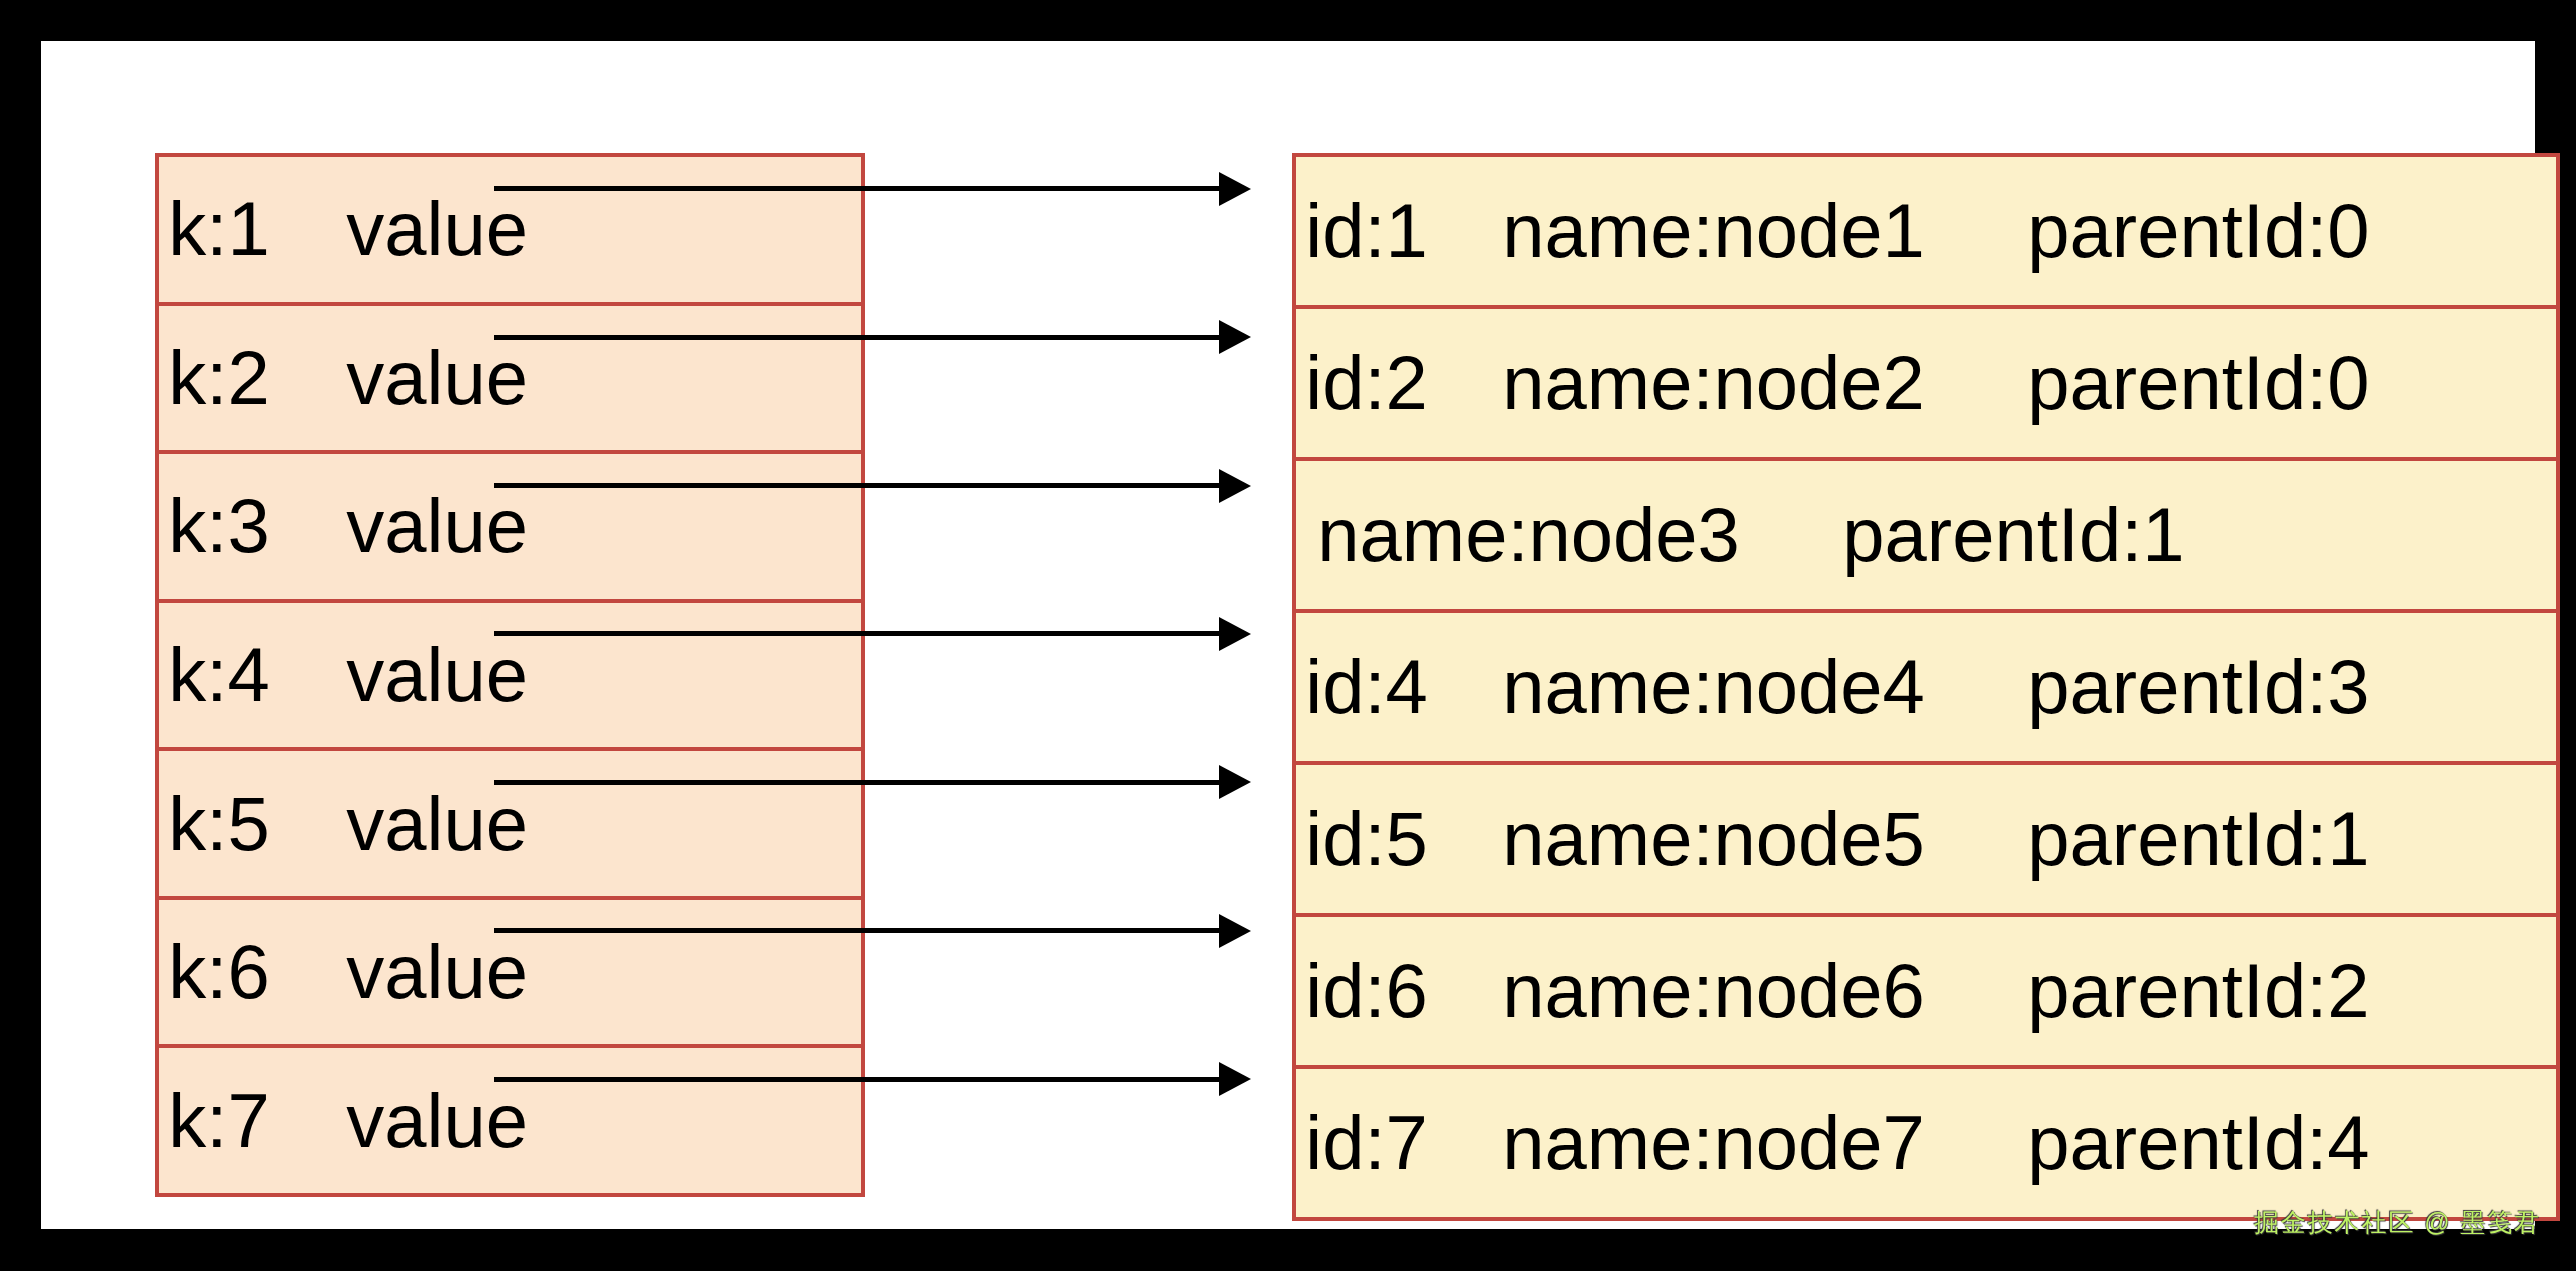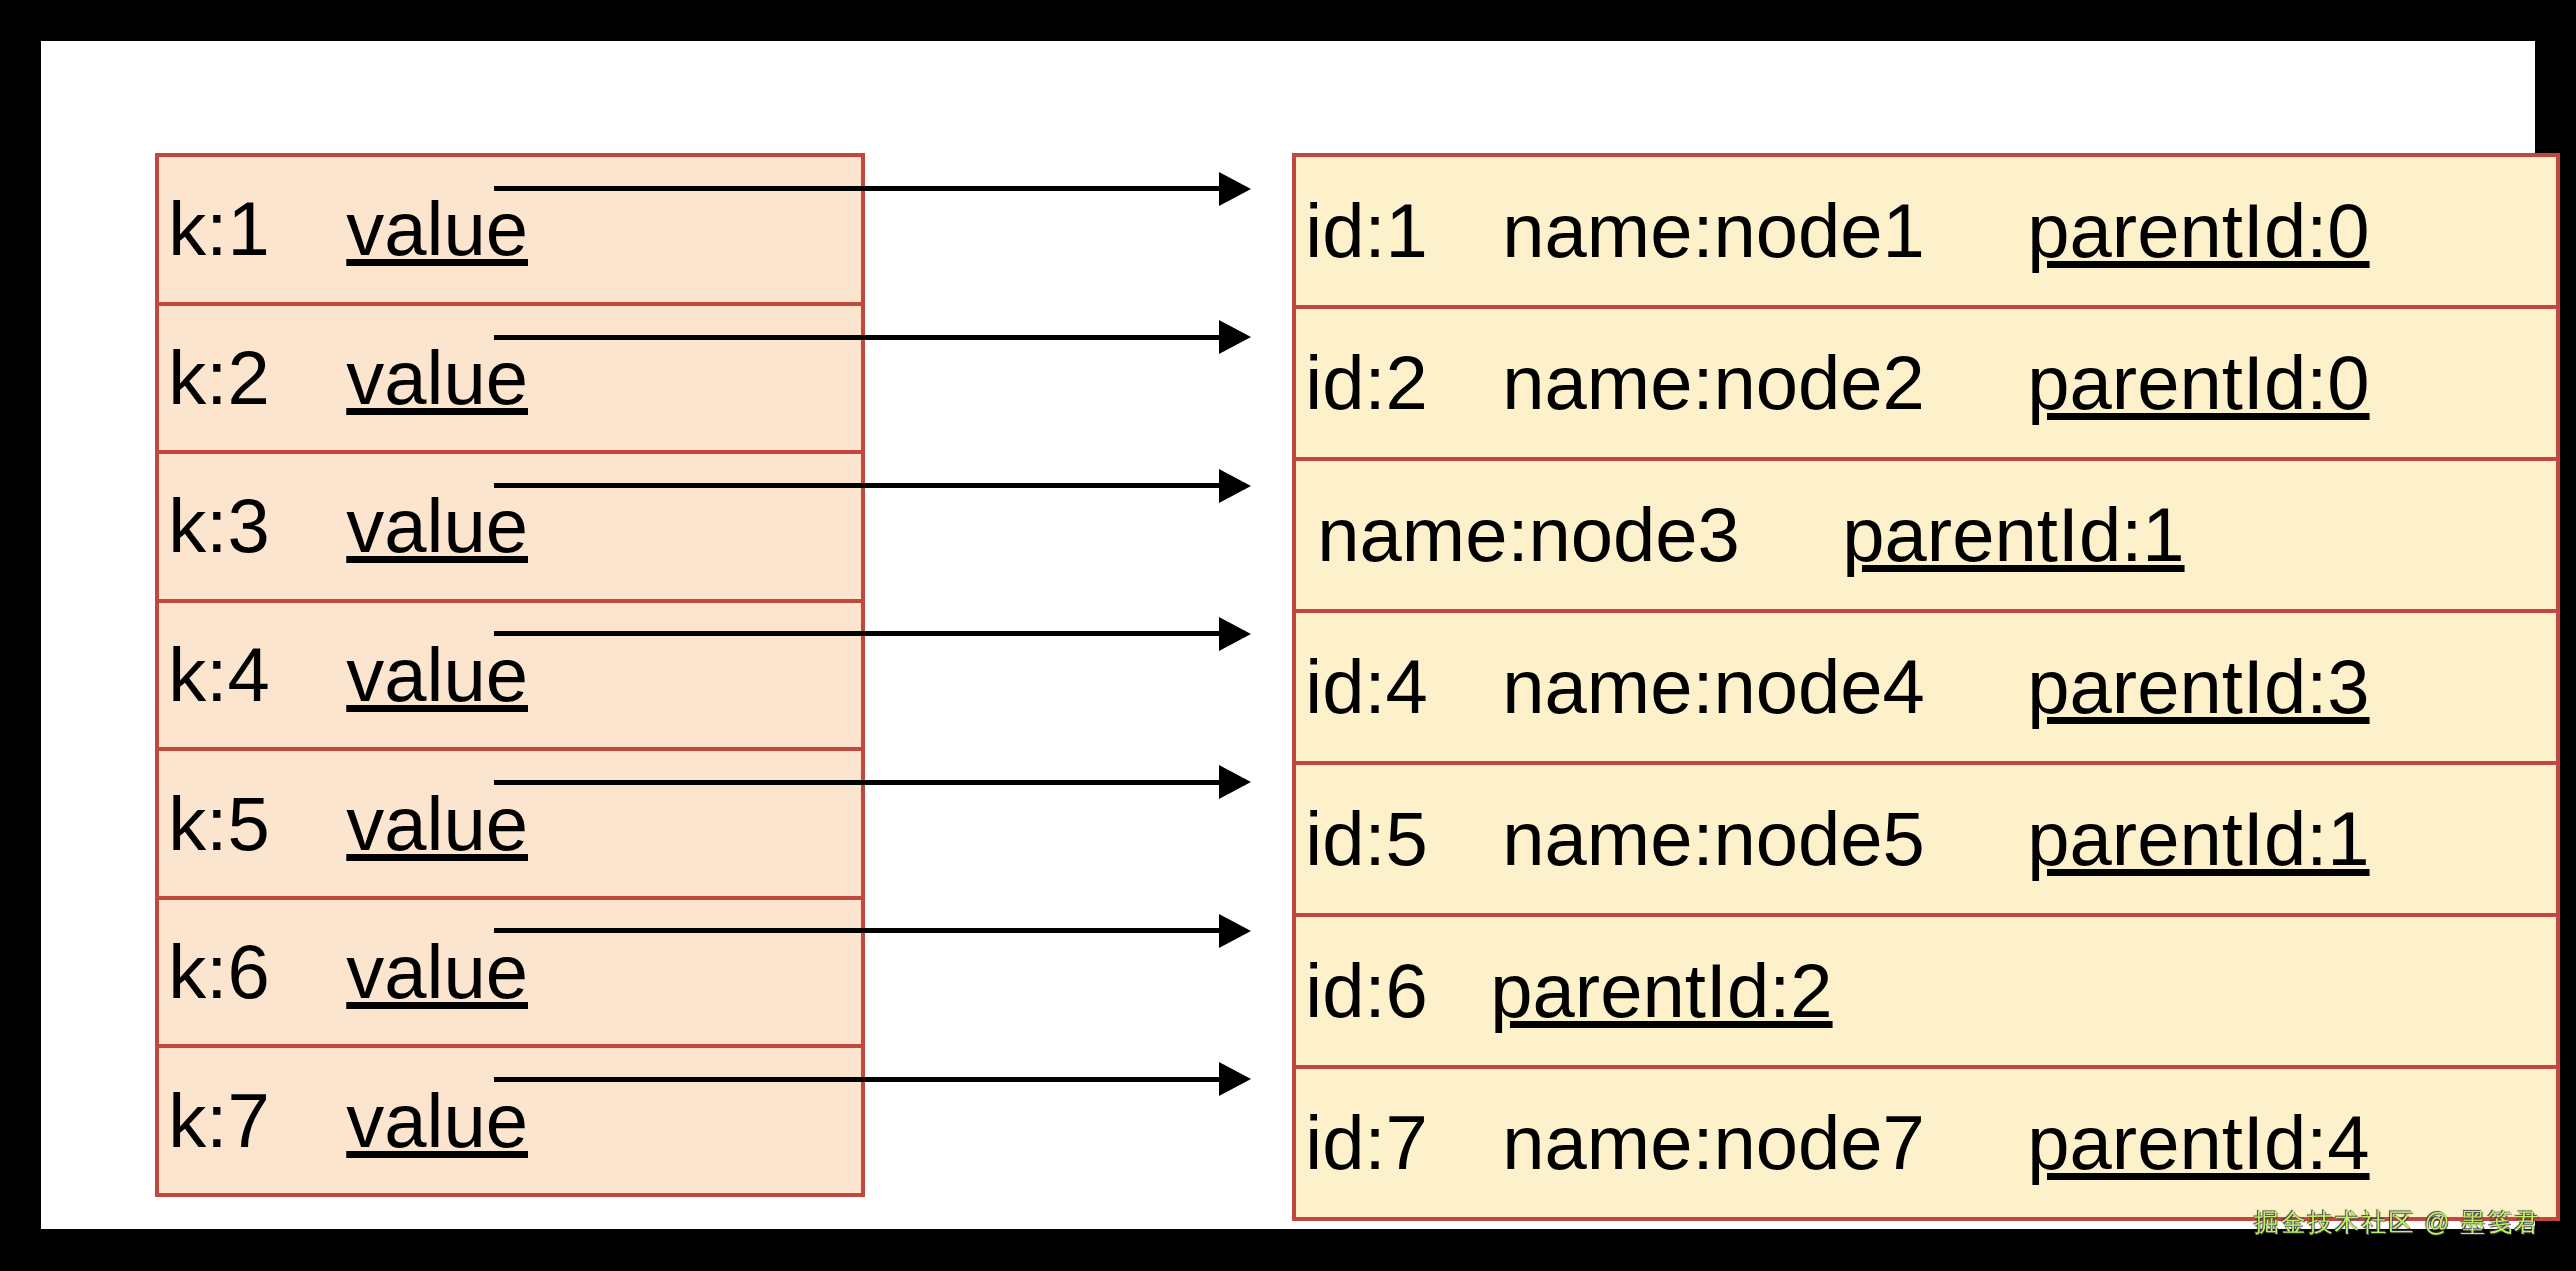--- a/index.html
+++ b/index.html
@@ -46,21 +46,21 @@
     line-height: 1;
     color: #000000;
     white-space: nowrap;
     overflow: hidden;
   }
   .dtable .row + .row { border-top: 4.7px solid #C2473F; }
 
   .cell-key   { display: inline-block; width: 178px; }
   .cell-id    { display: inline-block; width: 185px; }
   .cell-name  { display: inline-block; width: 525px; margin-left: 12px; }
-  .cell-value, .cell-parent { display: inline-block; text-decoration: underline; }
+  .cell-value, .cell-parent { display: inline-block; }
 
   .arrow-layer {
     position: absolute;
     left: 0; top: 0; width: 2576px; height: 1271px;
     pointer-events: none;
   }
   .arrow-line {
     position: absolute;
     left: 494px;
     width: 727px;
@@ -141,20 +141,21 @@
         <span class="cell-name">name:node4</span>
         <span class="cell-parent">parentId:3</span>
       </div>
       <div class="row">
         <span class="cell-id">id:5</span>
         <span class="cell-name">name:node5</span>
         <span class="cell-parent">parentId:1</span>
       </div>
       <div class="row">
         <span class="cell-id">id:6</span>
+        <span class="cell-name">name:node6</span>
         <span class="cell-parent">parentId:2</span>
       </div>
       <div class="row">
         <span class="cell-id">id:7</span>
         <span class="cell-name">name:node7</span>
         <span class="cell-parent">parentId:4</span>
       </div>
     </div>
 </div>
 

